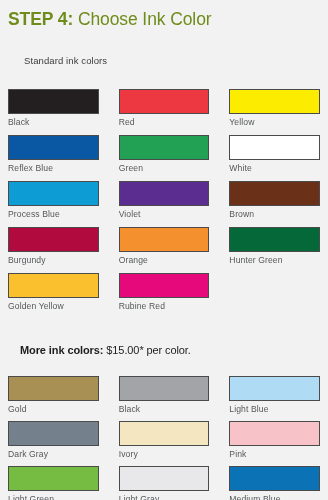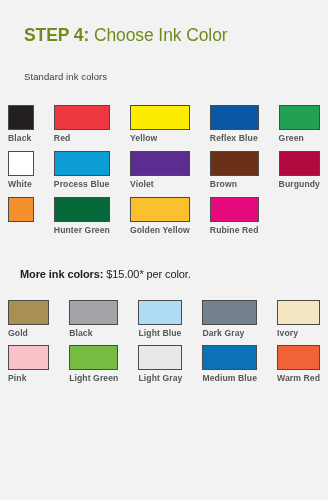--- a/index.html
+++ b/index.html
@@ -16,21 +16,21 @@
   }
   .page {
     width: 328px;
     height: 500px;
     box-sizing: border-box;
     padding: 0 8px;
     position: relative;
   }
   
   .step-heading {
-    margin: 16px;
+    margin: 0;
     padding-top: 9px;
     font-size: 17.5px;
     line-height: 21px;
     color: #6f8c1b;
     font-weight: 400;
     letter-spacing: -0.1px;
     white-space: nowrap;
   }
   .step-heading .step-label {
     font-weight: 700;
@@ -53,25 +53,24 @@
     color: #1d1d1d;
     font-weight: 400;
     letter-spacing: -0.1px;
   }
   .more-title .more-label {
     font-weight: 700;
   }
   
   .swatch-grid {
     display: grid;
-    grid-template-columns: repeat(5, 1fr);
+    grid-template-columns: repeat(3, 1fr);
     column-gap: 20px;
     row-gap: 0px;
     padding-top: 6px;
-    font-weight: bold;
   }
   .swatch-cell {
     padding-bottom: 7px;
   }
   .swatch-chip {
     height: 25px;
     width: 100%;
     box-sizing: border-box;
     border: 1px solid #4b4b4b;
   }
@@ -133,20 +132,21 @@
       <div class="swatch-cell">
         <div class="swatch-chip" style="background: rgb(107, 48, 24);"></div>
         <span class="swatch-label">Brown</span>
       </div>
       <div class="swatch-cell">
         <div class="swatch-chip" style="background: rgb(177, 10, 62);"></div>
         <span class="swatch-label">Burgundy</span>
       </div>
       <div class="swatch-cell">
         <div class="swatch-chip" style="background: rgb(245, 144, 47);"></div>
+        <span class="swatch-label">Orange</span>
       </div>
       <div class="swatch-cell">
         <div class="swatch-chip" style="background: rgb(5, 104, 57);"></div>
         <span class="swatch-label">Hunter Green</span>
       </div>
       <div class="swatch-cell">
         <div class="swatch-chip" style="background: rgb(250, 192, 46);"></div>
         <span class="swatch-label">Golden Yellow</span>
       </div>
       <div class="swatch-cell">

